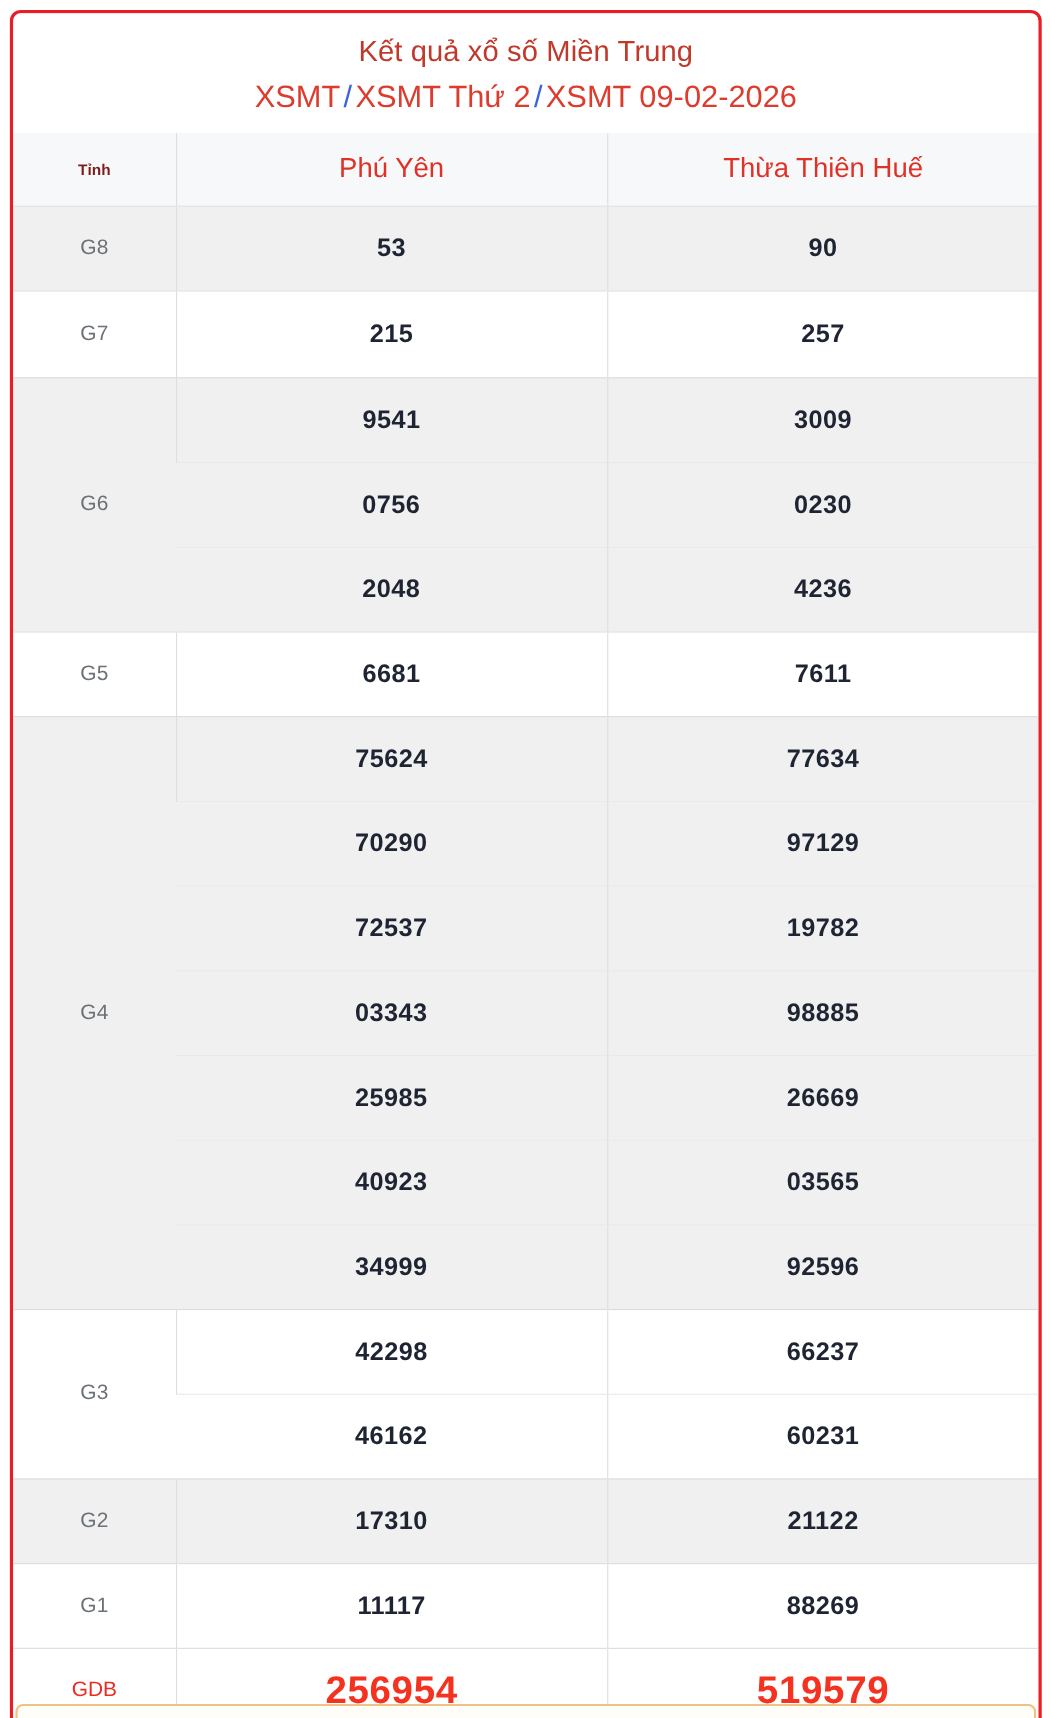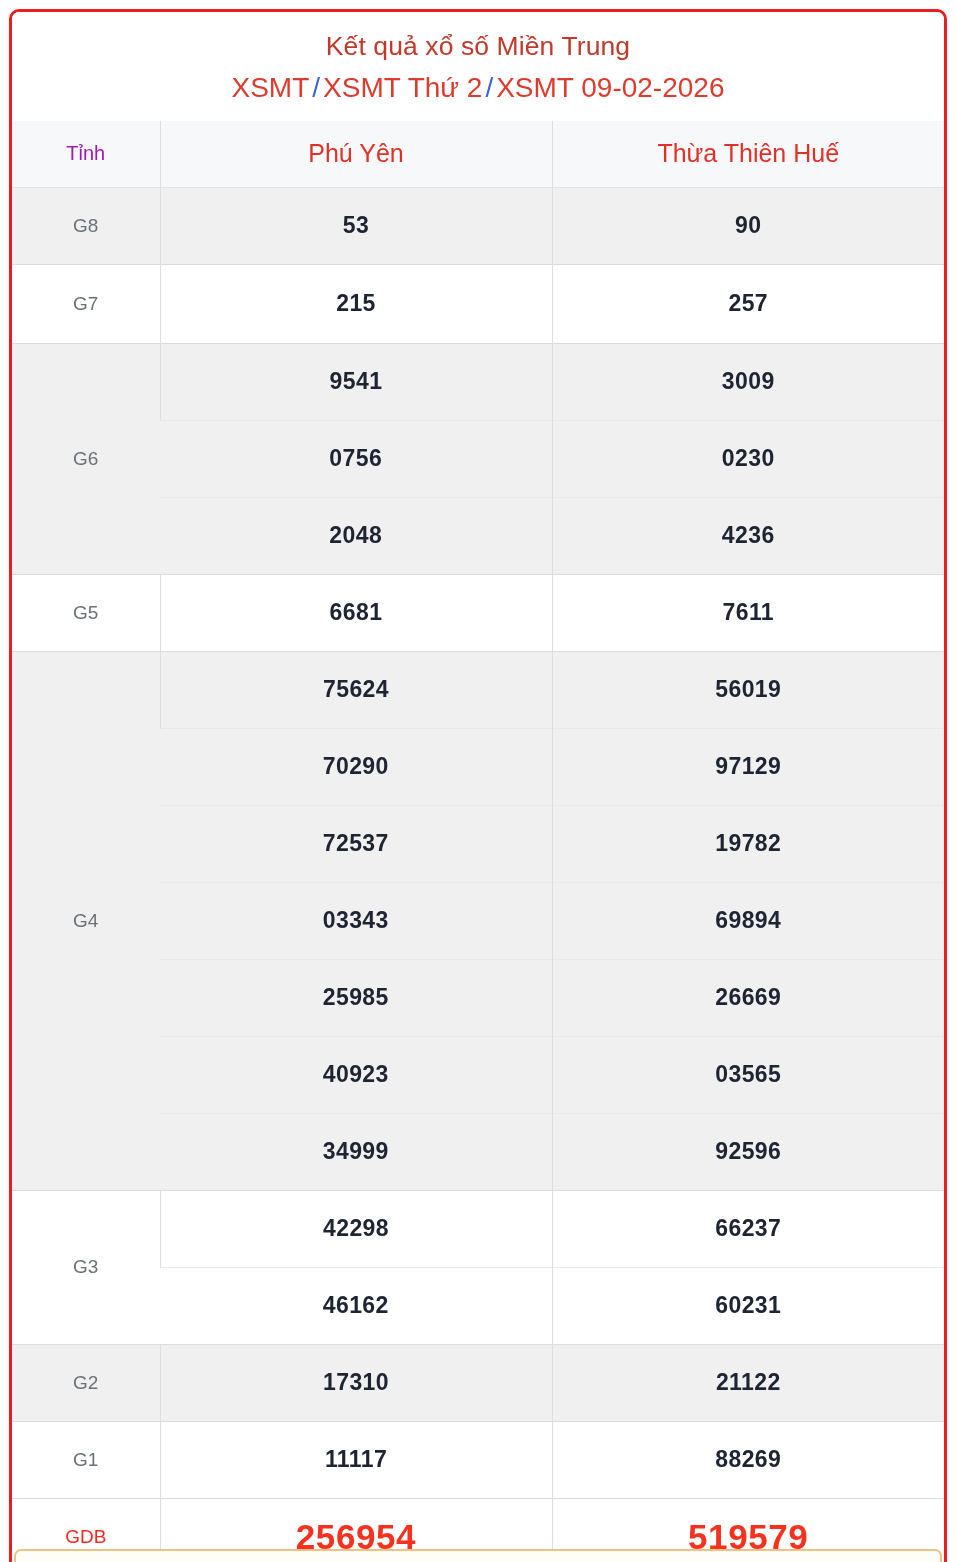--- a/index.html
+++ b/index.html
@@ -86,23 +86,23 @@
   }
 
   
   tr.head-row th {
     background: #f7f8fa;
     height: 66px;
     border-top: none;
     border-bottom: 1px solid #e3e3e4;
   }
   th.th-tinh {
-    font-size: 20px;
-    font-weight: normal;
-    color: #a21caf;
+    font-size: 14px;
+    font-weight: bold;
+    color: #7f1d1d;
   }
   th.th-prov {
     font-size: 25px;
     font-weight: normal;
     color: #e03127;
   }
 
   
   td.label-cell {
     font-size: 19px;
@@ -209,33 +209,33 @@
 
         <tr class="plain group-start r-h76">
           <td class="label-cell">G5</td>
           <td class="num-cell">6681</td>
           <td class="num-cell">7611</td>
         </tr>
 
         <tr class="band group-start r-h76">
           <td class="label-cell" rowspan="7">G4</td>
           <td class="num-cell">75624</td>
-          <td class="num-cell">56019</td>
+          <td class="num-cell">77634</td>
         </tr>
         <tr class="band sub r-h76">
           <td class="num-cell">70290</td>
           <td class="num-cell">97129</td>
         </tr>
         <tr class="band sub r-h76">
           <td class="num-cell">72537</td>
           <td class="num-cell">19782</td>
         </tr>
         <tr class="band sub r-h76">
           <td class="num-cell">03343</td>
-          <td class="num-cell">69894</td>
+          <td class="num-cell">98885</td>
         </tr>
         <tr class="band sub r-h76">
           <td class="num-cell">25985</td>
           <td class="num-cell">26669</td>
         </tr>
         <tr class="band sub r-h76">
           <td class="num-cell">40923</td>
           <td class="num-cell">03565</td>
         </tr>
         <tr class="band sub r-h76">

